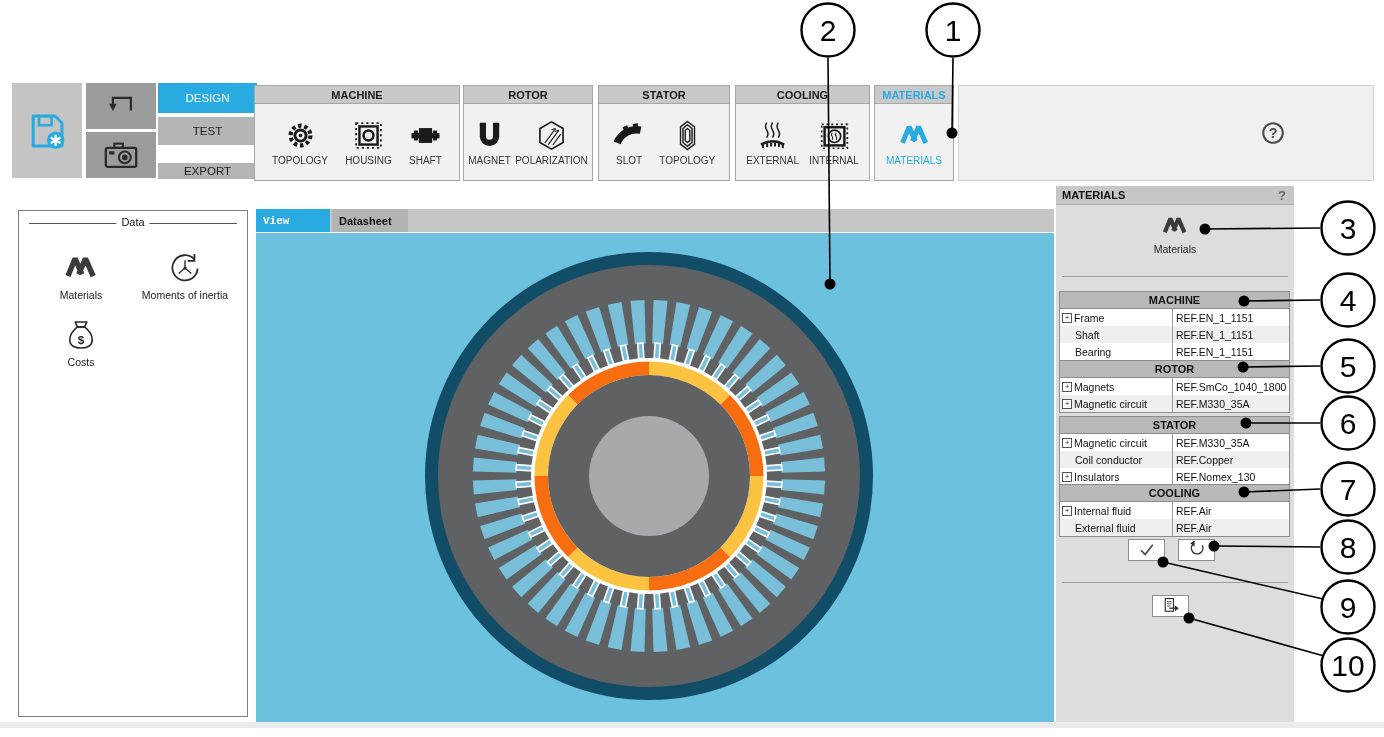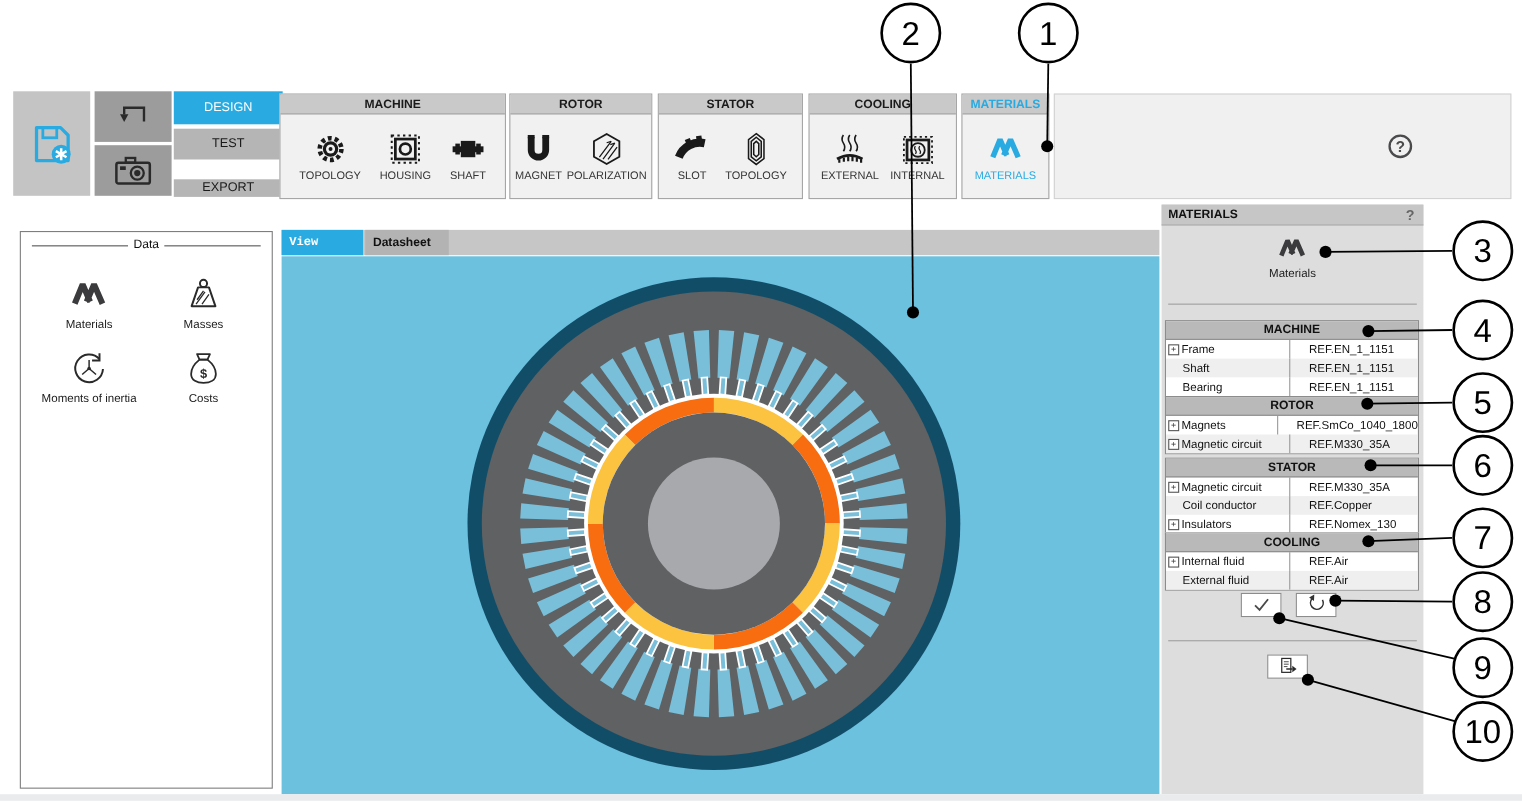--- a/index.html
+++ b/index.html
@@ -51,21 +51,21 @@
   .panel-help{font-weight:bold;color:#666;font-size:13px;cursor:pointer;}
   .panel-matblock{position:absolute;left:0;top:26px;width:100%;display:flex;flex-direction:column;align-items:center;gap:3px;}
   .panel-matblock .lbl{font-size:10.5px;color:#222;}
   .hr{position:absolute;left:6px;width:226px;border-top:1px solid #9E9E9E;}
   .mat-table{position:absolute;left:3px;width:231px;border:1px solid #8C8C8C;background:#fff;box-sizing:border-box;}
   .mat-table .thead{height:16px;background:#B9B9B9;border-bottom:1px solid #8C8C8C;display:flex;align-items:center;
                     justify-content:center;font-size:11px;font-weight:bold;color:#111;}
   .mat-row{height:17px;display:flex;font-size:10.5px;color:#111;cursor:pointer;}
   .mat-row:nth-child(odd){background:#EFEFEF;}
   .mat-row .c1{width:112px;display:flex;align-items:center;box-sizing:border-box;padding-left:2px;}
-  .mat-row .c2{flex:1;border-left:1px solid #999;display:flex;align-items:center;padding-left:17px;}
+  .mat-row .c2{flex:1;border-left:1px solid #999;display:flex;align-items:center;padding-left:3px;}
   .plusbox{width:8px;height:8px;border:1px solid #555;font-size:8px;line-height:7px;text-align:center;
            margin-right:2px;flex:none;color:#333;background:#fff;}
   .indent{margin-left:13px;}
   .pbtn{position:absolute;width:37px;height:22px;background:#fff;border:1px solid #8C8C8C;box-sizing:border-box;
         display:flex;align-items:center;justify-content:center;cursor:pointer;}
   #bottomstrip{position:absolute;left:0;top:722px;width:1384px;height:6px;background:#E9EBED;}
   #overlay{position:absolute;left:0;top:0;width:1384px;height:737px;pointer-events:none;z-index:50;}
 </style>
 </head>
 <body>
@@ -218,28 +218,20 @@
 
   <div class="abs side-box">
     <div class="fieldset">
       <span class="legend">Data</span>
       <div class="side-grid" id="side-grid">
           <div class="side-item">
             <svg class="ic" width="36" height="36" viewBox="0 0 40 40">
               <path d="M5.5 29 L13.5 9.5 L21 27 M17.5 27 L25 9.5 L33.5 29" fill="none" stroke="#3B3B3D" stroke-width="6" stroke-linejoin="bevel"></path>
             </svg>
             <span class="lbl">Materials</span>
-          </div>
-          <div class="side-item">
-            <svg class="ic" width="36" height="36" viewBox="0 0 40 40">
-              <circle cx="20" cy="8.5" r="3.6" fill="none" stroke="#2A2A2A" stroke-width="2"></circle>
-              <path d="M14.5 12.5 L8 31.5 H32 L25.5 12.5 Z" fill="none" stroke="#2A2A2A" stroke-width="2" stroke-linejoin="round"></path>
-              <path d="M13.5 25 l6.5 -9 M12.5 29.5 l9 -12.5 M18.5 29.5 l7 -10" stroke="#2A2A2A" stroke-width="1.3"></path>
-            </svg>
-            <span class="lbl">Masses</span>
           </div>
           <div class="side-item">
             <svg class="ic" width="36" height="36" viewBox="0 0 40 40">
               <path d="M30.5 10.5 A14 14 0 1 0 34 20.5" fill="none" stroke="#2A2A2A" stroke-width="2"></path>
               <path d="M30.5 4.5 v7.5 h-7.5" fill="none" stroke="#2A2A2A" stroke-width="2"></path>
               <path d="M20 20 V11.5 M20 20 l-7 6 M20 20 l7 6" stroke="#2A2A2A" stroke-width="1.5"></path>
               <circle cx="20" cy="20" r="1.8" fill="#2A2A2A"></circle>
             </svg>
             <span class="lbl">Moments of inertia</span>
           </div>

